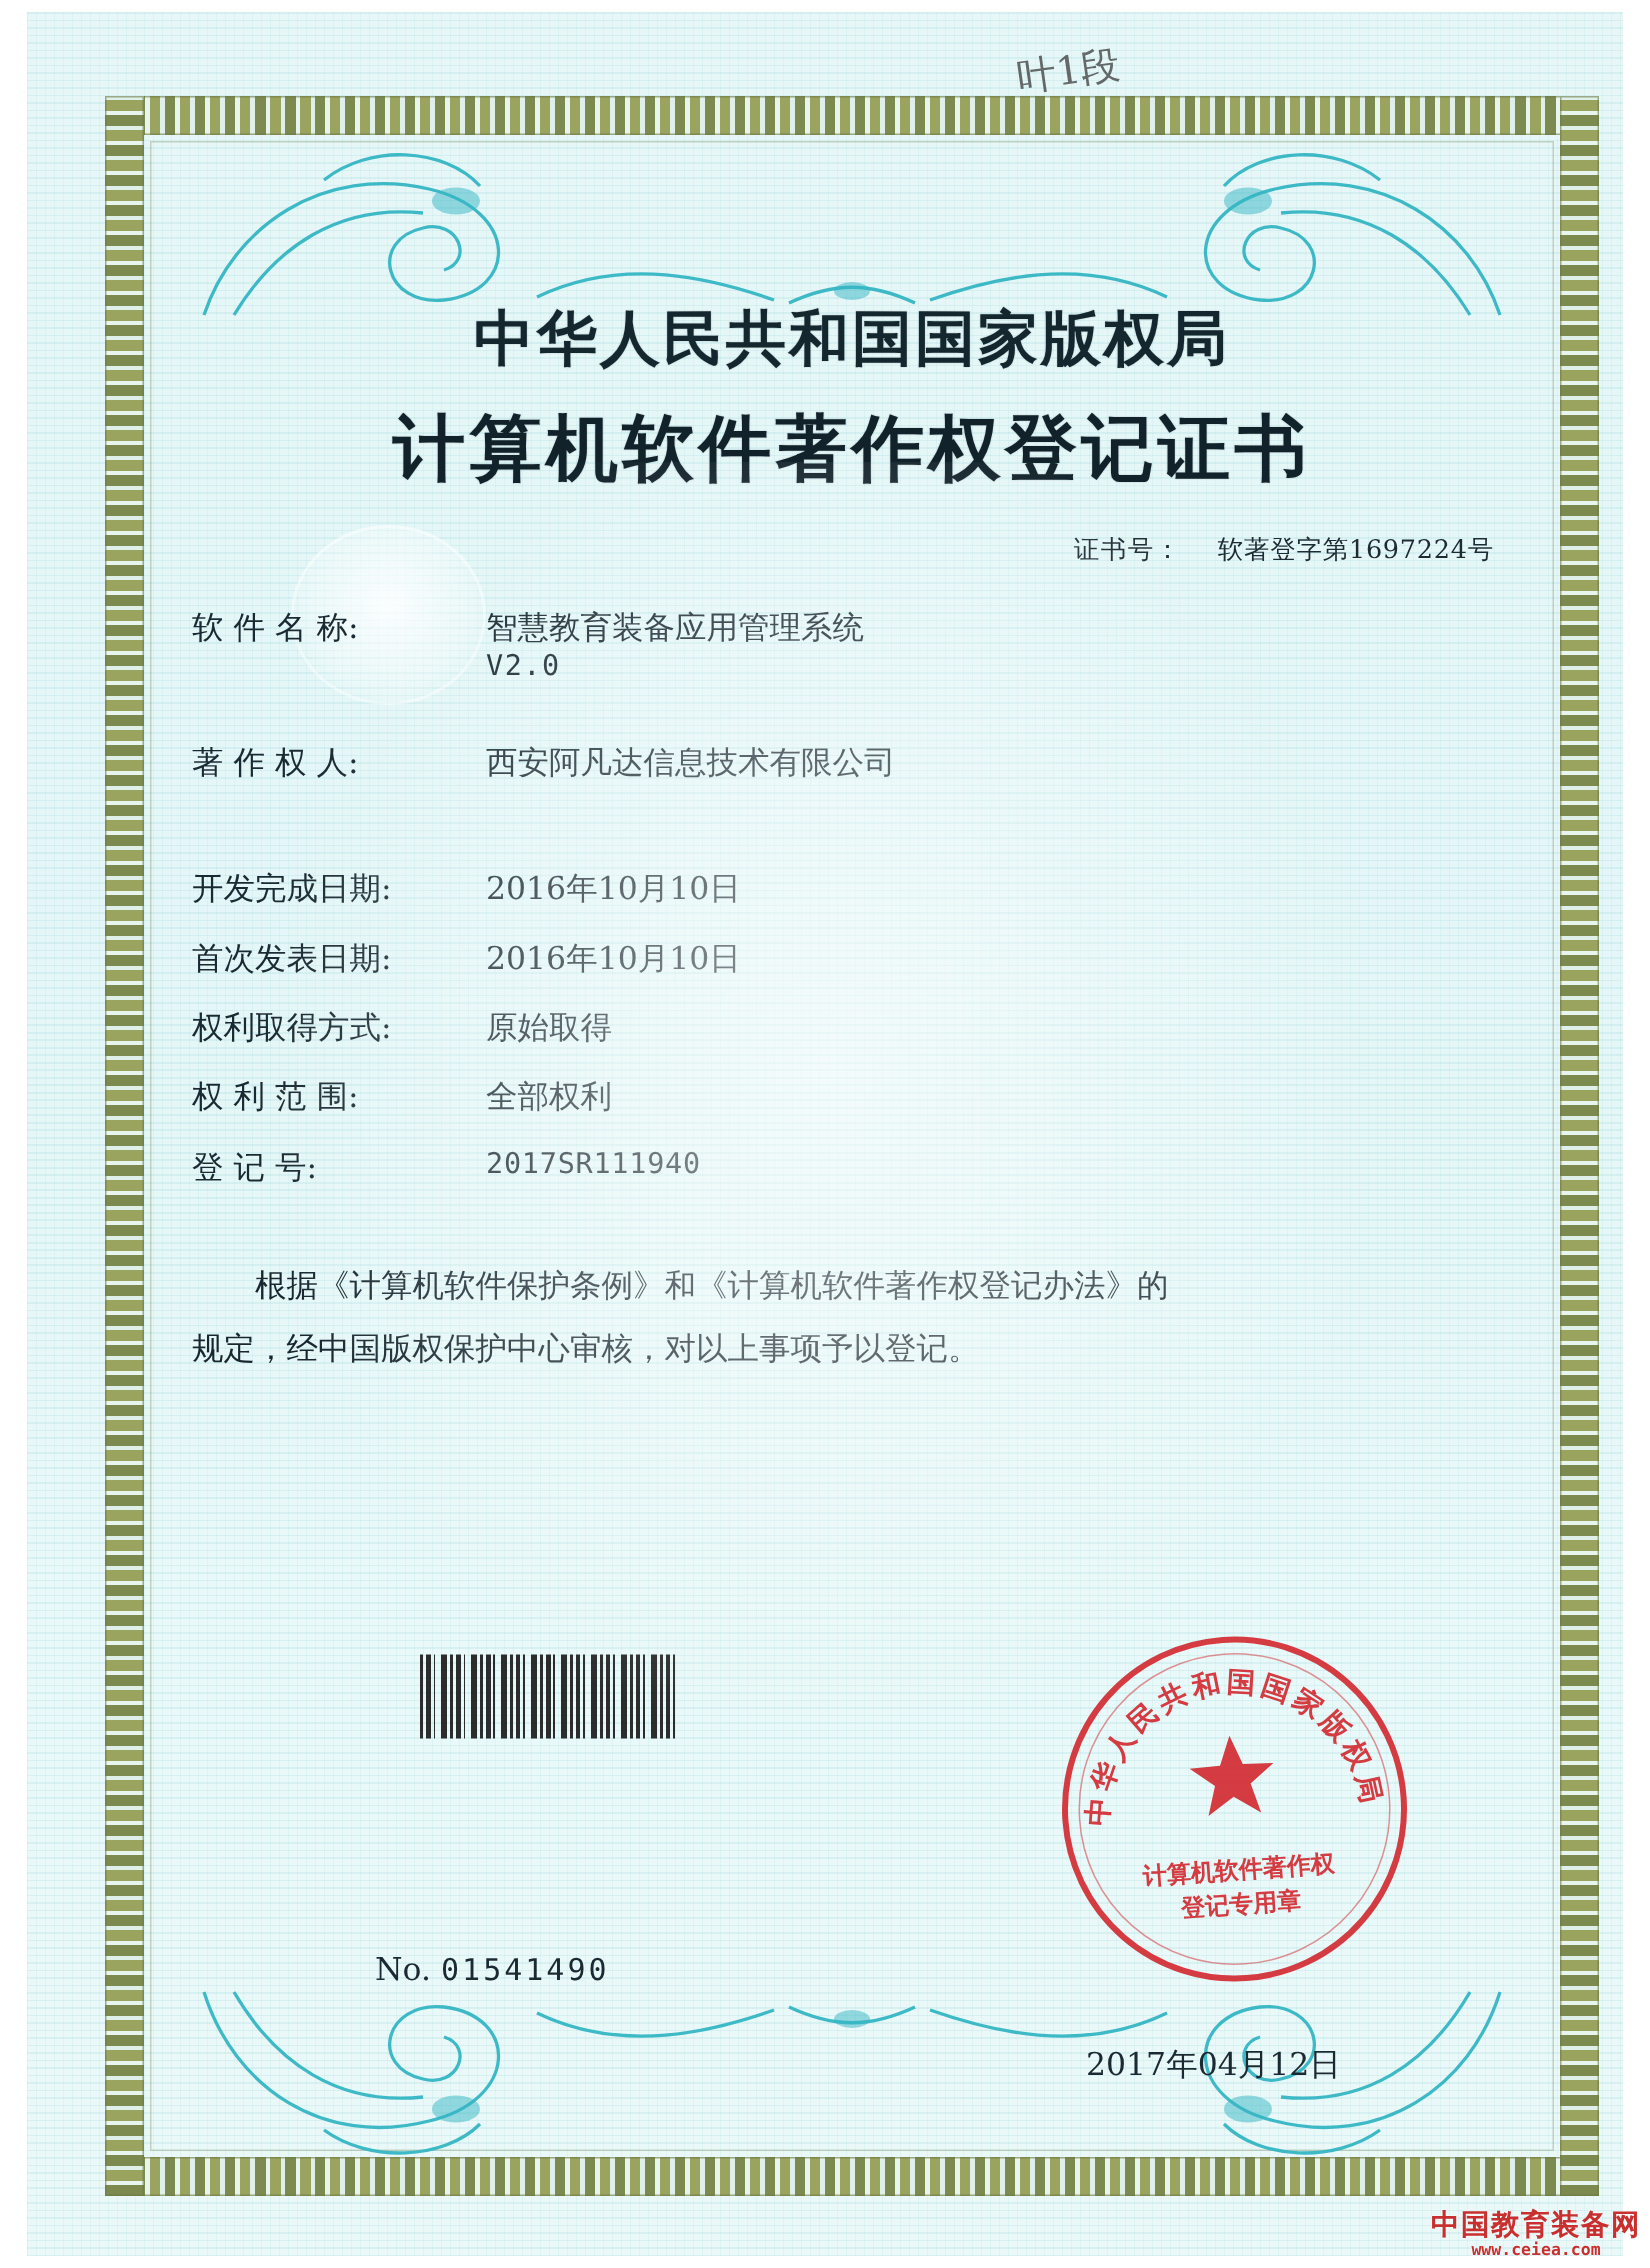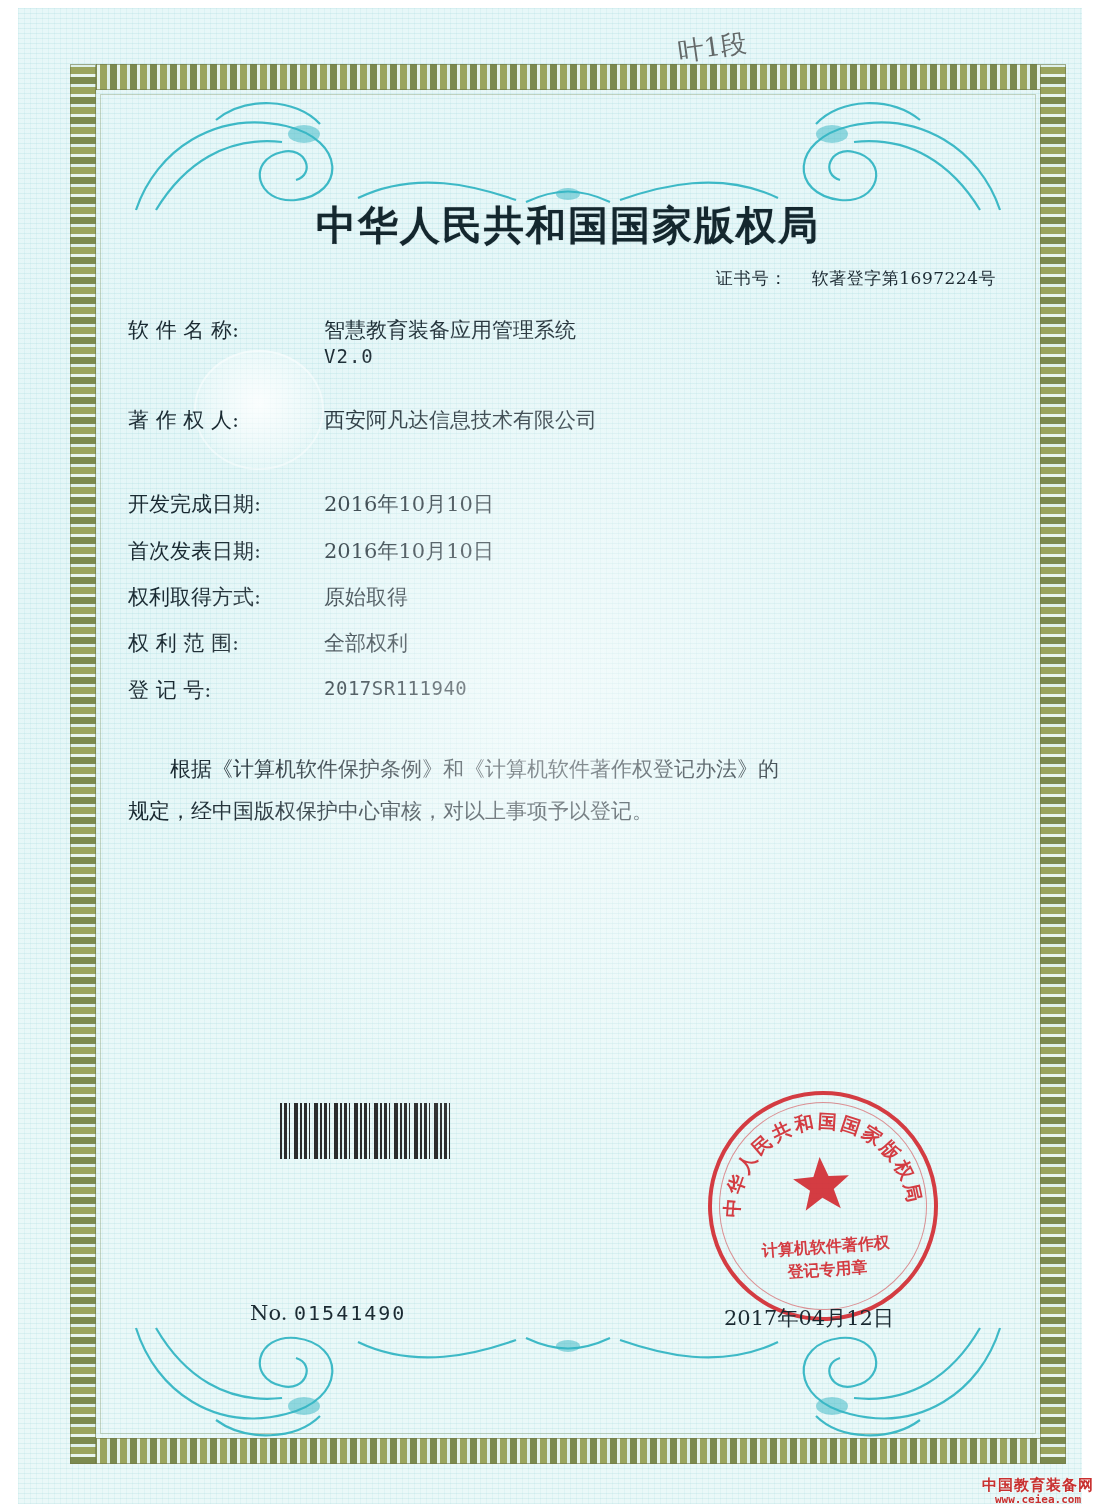--- a/index.html
+++ b/index.html
@@ -276,21 +276,21 @@
     font-family: "DejaVu Serif", serif;
   }
   .footer-no .num {
     font-family: "DejaVu Sans Mono", monospace;
     letter-spacing: 2px;
     font-size: 20px;
   }
   .footer-date {
     position: absolute;
     left: 706px;
-    top: 1296px;
+    top: 1354px;
     font-size: 21px;
     color: #1b2a32;
     font-family: "DejaVu Serif", serif;
   }
 
   
   .handmark {
     position: absolute;
     left: 660px;
     top: 22px;
@@ -303,21 +303,21 @@
 
   
   .site-wm {
     position: absolute;
     right: 6px;
     bottom: 6px;
     text-align: center;
     line-height: 1.1;
   }
   .site-wm .cn {
-    font-size: 15px;
+    font-size: 19px;
     font-weight: bold;
     color: #c8302f;
     letter-spacing: 1px;
     font-family: "DejaVu Serif", serif;
     text-shadow: 0 0 2px rgba(255,255,255,0.9);
   }
   .site-wm .en {
     font-size: 11px;
     font-weight: bold;
     color: #c8302f;
@@ -382,20 +382,21 @@
           <ellipse cx="208" cy="98" rx="16" ry="9"></ellipse>
           <ellipse cx="736" cy="98" rx="16" ry="9"></ellipse>
           <ellipse cx="472" cy="38" rx="12" ry="6"></ellipse>
         </g>
       </svg>
     </div>
 
     <div class="content">
 
       <h1 class="title-main">中华人民共和国国家版权局</h1>
+      <h2 class="title-sub">计算机软件著作权登记证书</h2>
 
       <div class="certno-row">
         <span class="certno-label">证书号：</span>
         <span class="certno-value">软著登字第1697224号</span>
       </div>
 
       <div class="field">
         <div class="field-label">软 件 名 称:</div>
         <div class="field-value">
           <span>智慧教育装备应用管理系统</span>

